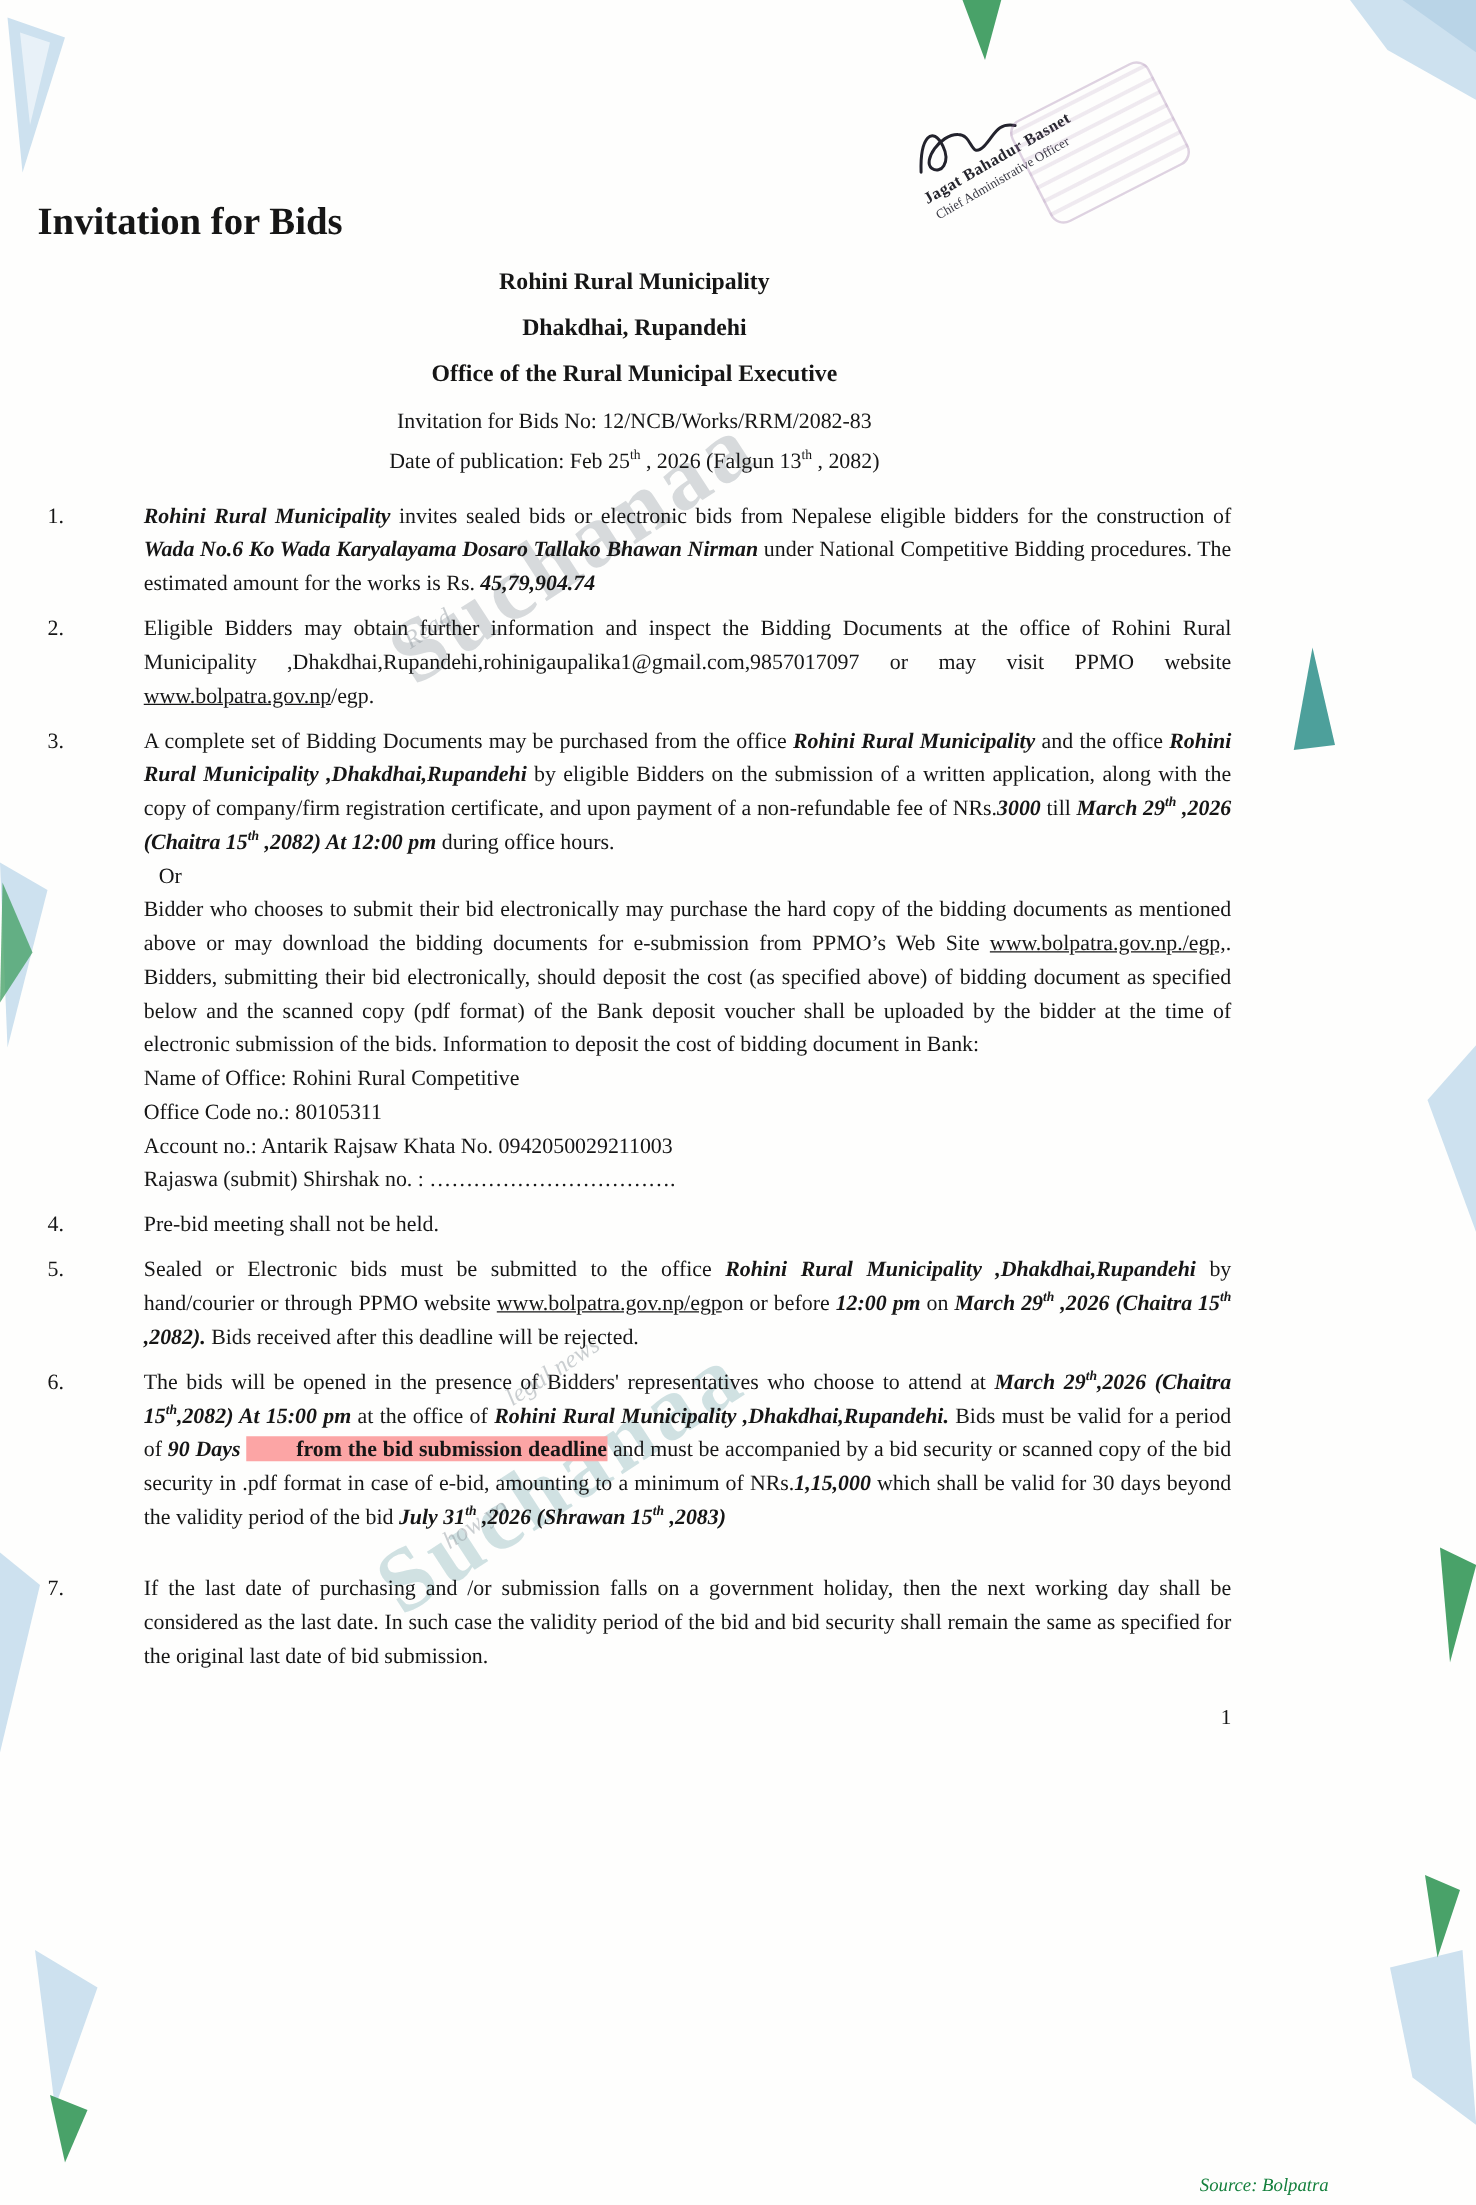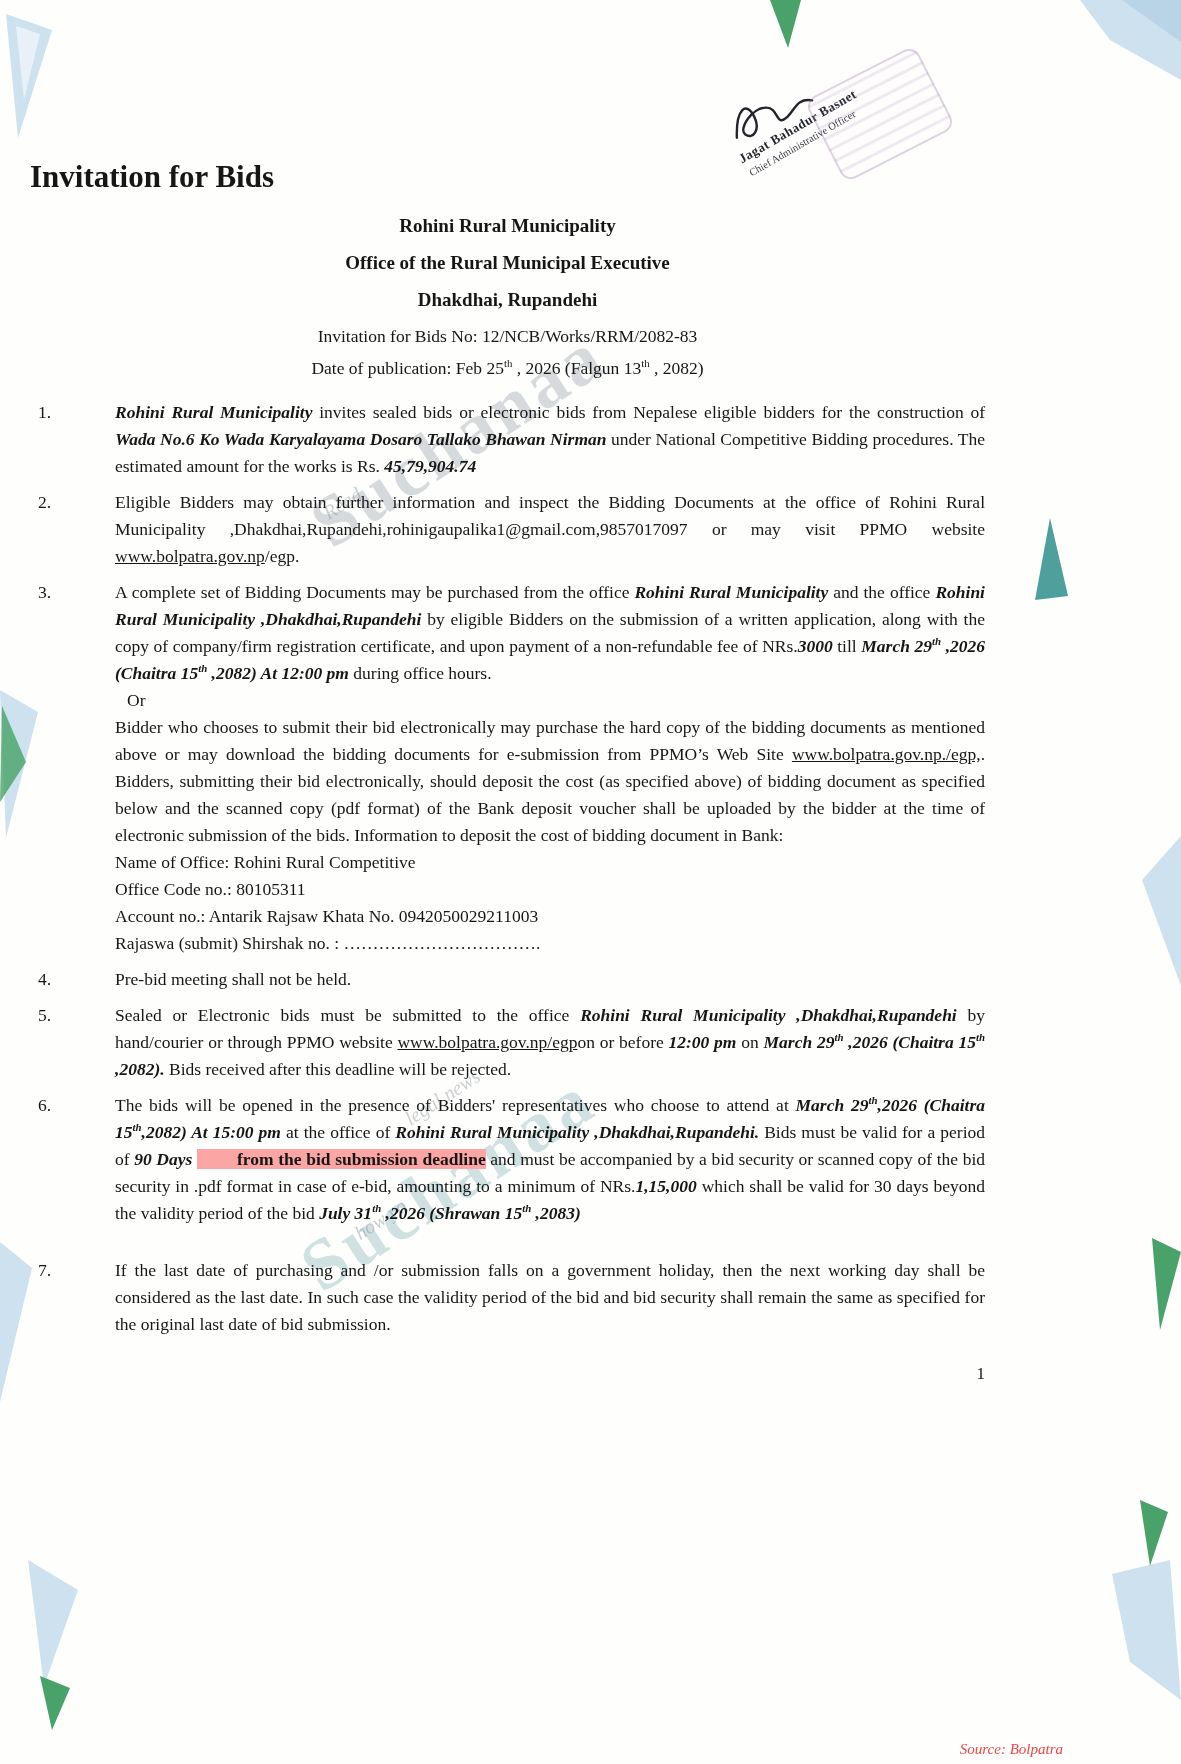--- a/index.html
+++ b/index.html
@@ -17,21 +17,21 @@
   .ibody{flex:1;font-size:17.5px;line-height:27px;}
   p.para{margin:0;text-align:justify;}
   .or-line{padding-left:12px;}
   .bank-line{text-align:left;}
   .b{font-weight:700;}
   .i{font-style:italic;}
   .u{text-decoration:underline;}
   .hl{background:#fca5a5;padding-left:40px;}
   sup{font-size:0.62em;line-height:0;}
   .pagenum{text-align:right;font-size:17px;margin-top:26px;}
-  .source{position:absolute;right:118px;bottom:6px;font-style:italic;font-size:15px;color:#ef4444;z-index:4;}
+  .source{position:absolute;right:118px;bottom:6px;font-style:italic;font-size:15px;color:#15803d;z-index:4;}
 
   
   .wm{position:absolute;font-weight:700;transform:rotate(-33deg);white-space:nowrap;
       pointer-events:none;z-index:1;letter-spacing:4px;}
   .wm-1{left:292px;top:398px;font-size:72px;color:#8e979e;opacity:0.34;}
   .wm-2{left:282px;top:1142px;font-size:72px;color:#5d9aa0;opacity:0.28;}
   .wm-frag{position:absolute;transform:rotate(-33deg);font-size:20px;color:#8d969c;
            opacity:0.45;font-style:italic;z-index:1;pointer-events:none;white-space:nowrap;}
   .f1{left:322px;top:492px;}
   .f2{left:400px;top:1086px;}
@@ -86,22 +86,22 @@
       <path d="M6 46 C 12 18, 24 12, 28 30 C 31 44, 21 52, 15 45 C 9 38, 28 20, 42 24 C 54 27, 46 46, 60 38 C 70 32, 74 22, 88 28" fill="none" stroke="#23232d" stroke-width="2.4" stroke-linecap="round"></path>
     </svg>
     <div class="sig-name">Jagat Bahadur Basnet</div>
     <div class="sig-title">Chief Administrative Officer</div>
     <div class="seal"></div>
   </div>
 
   <div class="content">
     <h1 class="title">Invitation for Bids</h1>
     <div class="org">Rohini Rural Municipality</div>
+    <div class="org">Dhakdhai, Rupandehi</div>
     <div class="org">Office of the Rural Municipal Executive</div>
-    <div class="org">Dhakdhai, Rupandehi</div>
     <div class="meta">Invitation for Bids No: 12/NCB/Works/RRM/2082-83</div>
     <div class="meta"><span>Date of publication: Feb 25</span><sup>th</sup><span> , 2026 (Falgun 13</span><sup>th</sup><span> , 2082)</span></div>
 
     <div class="items">
 
       <div class="item">
         <div class="num">1.</div>
         <div class="ibody">
           <p class="para"><span class="b i">Rohini Rural Municipality </span><span>invites sealed bids or electronic bids from Nepalese eligible bidders for the construction of </span><span class="b i">Wada No.6 Ko Wada Karyalayama Dosaro Tallako Bhawan Nirman </span><span>under National Competitive Bidding procedures. The estimated amount for the works is Rs. </span><span class="b i">45,79,904.74</span></p>
         </div>

